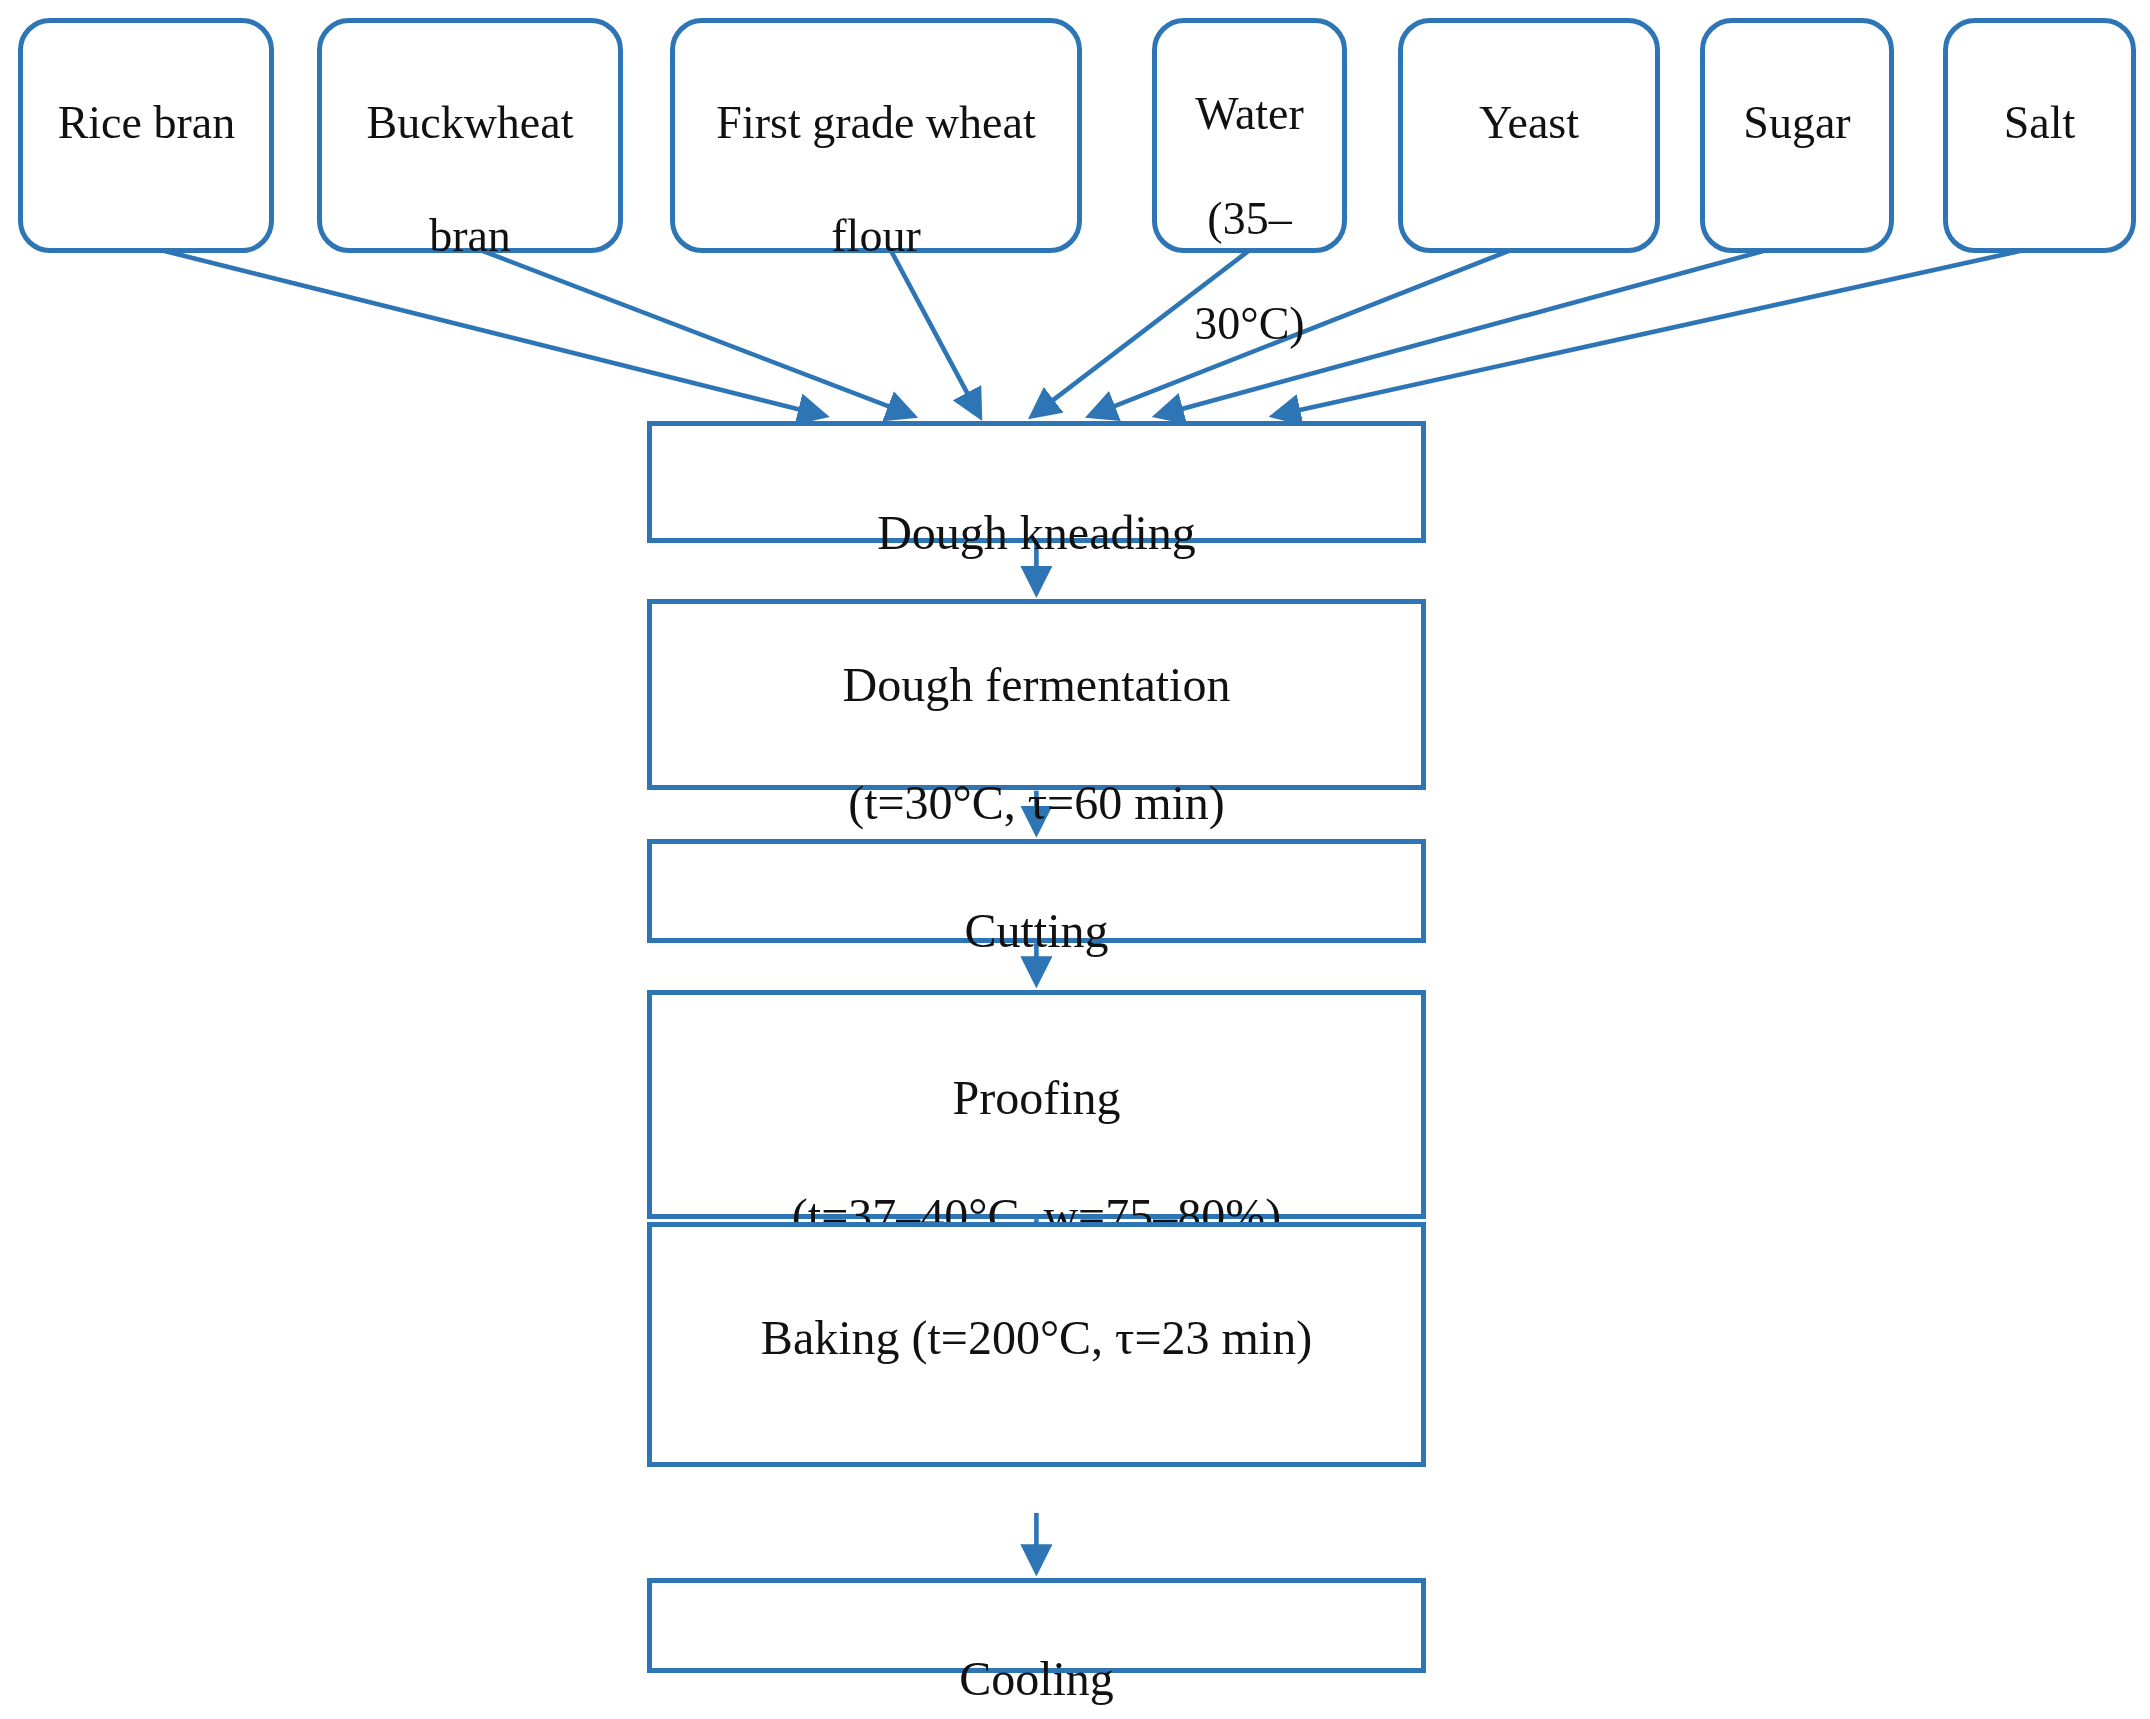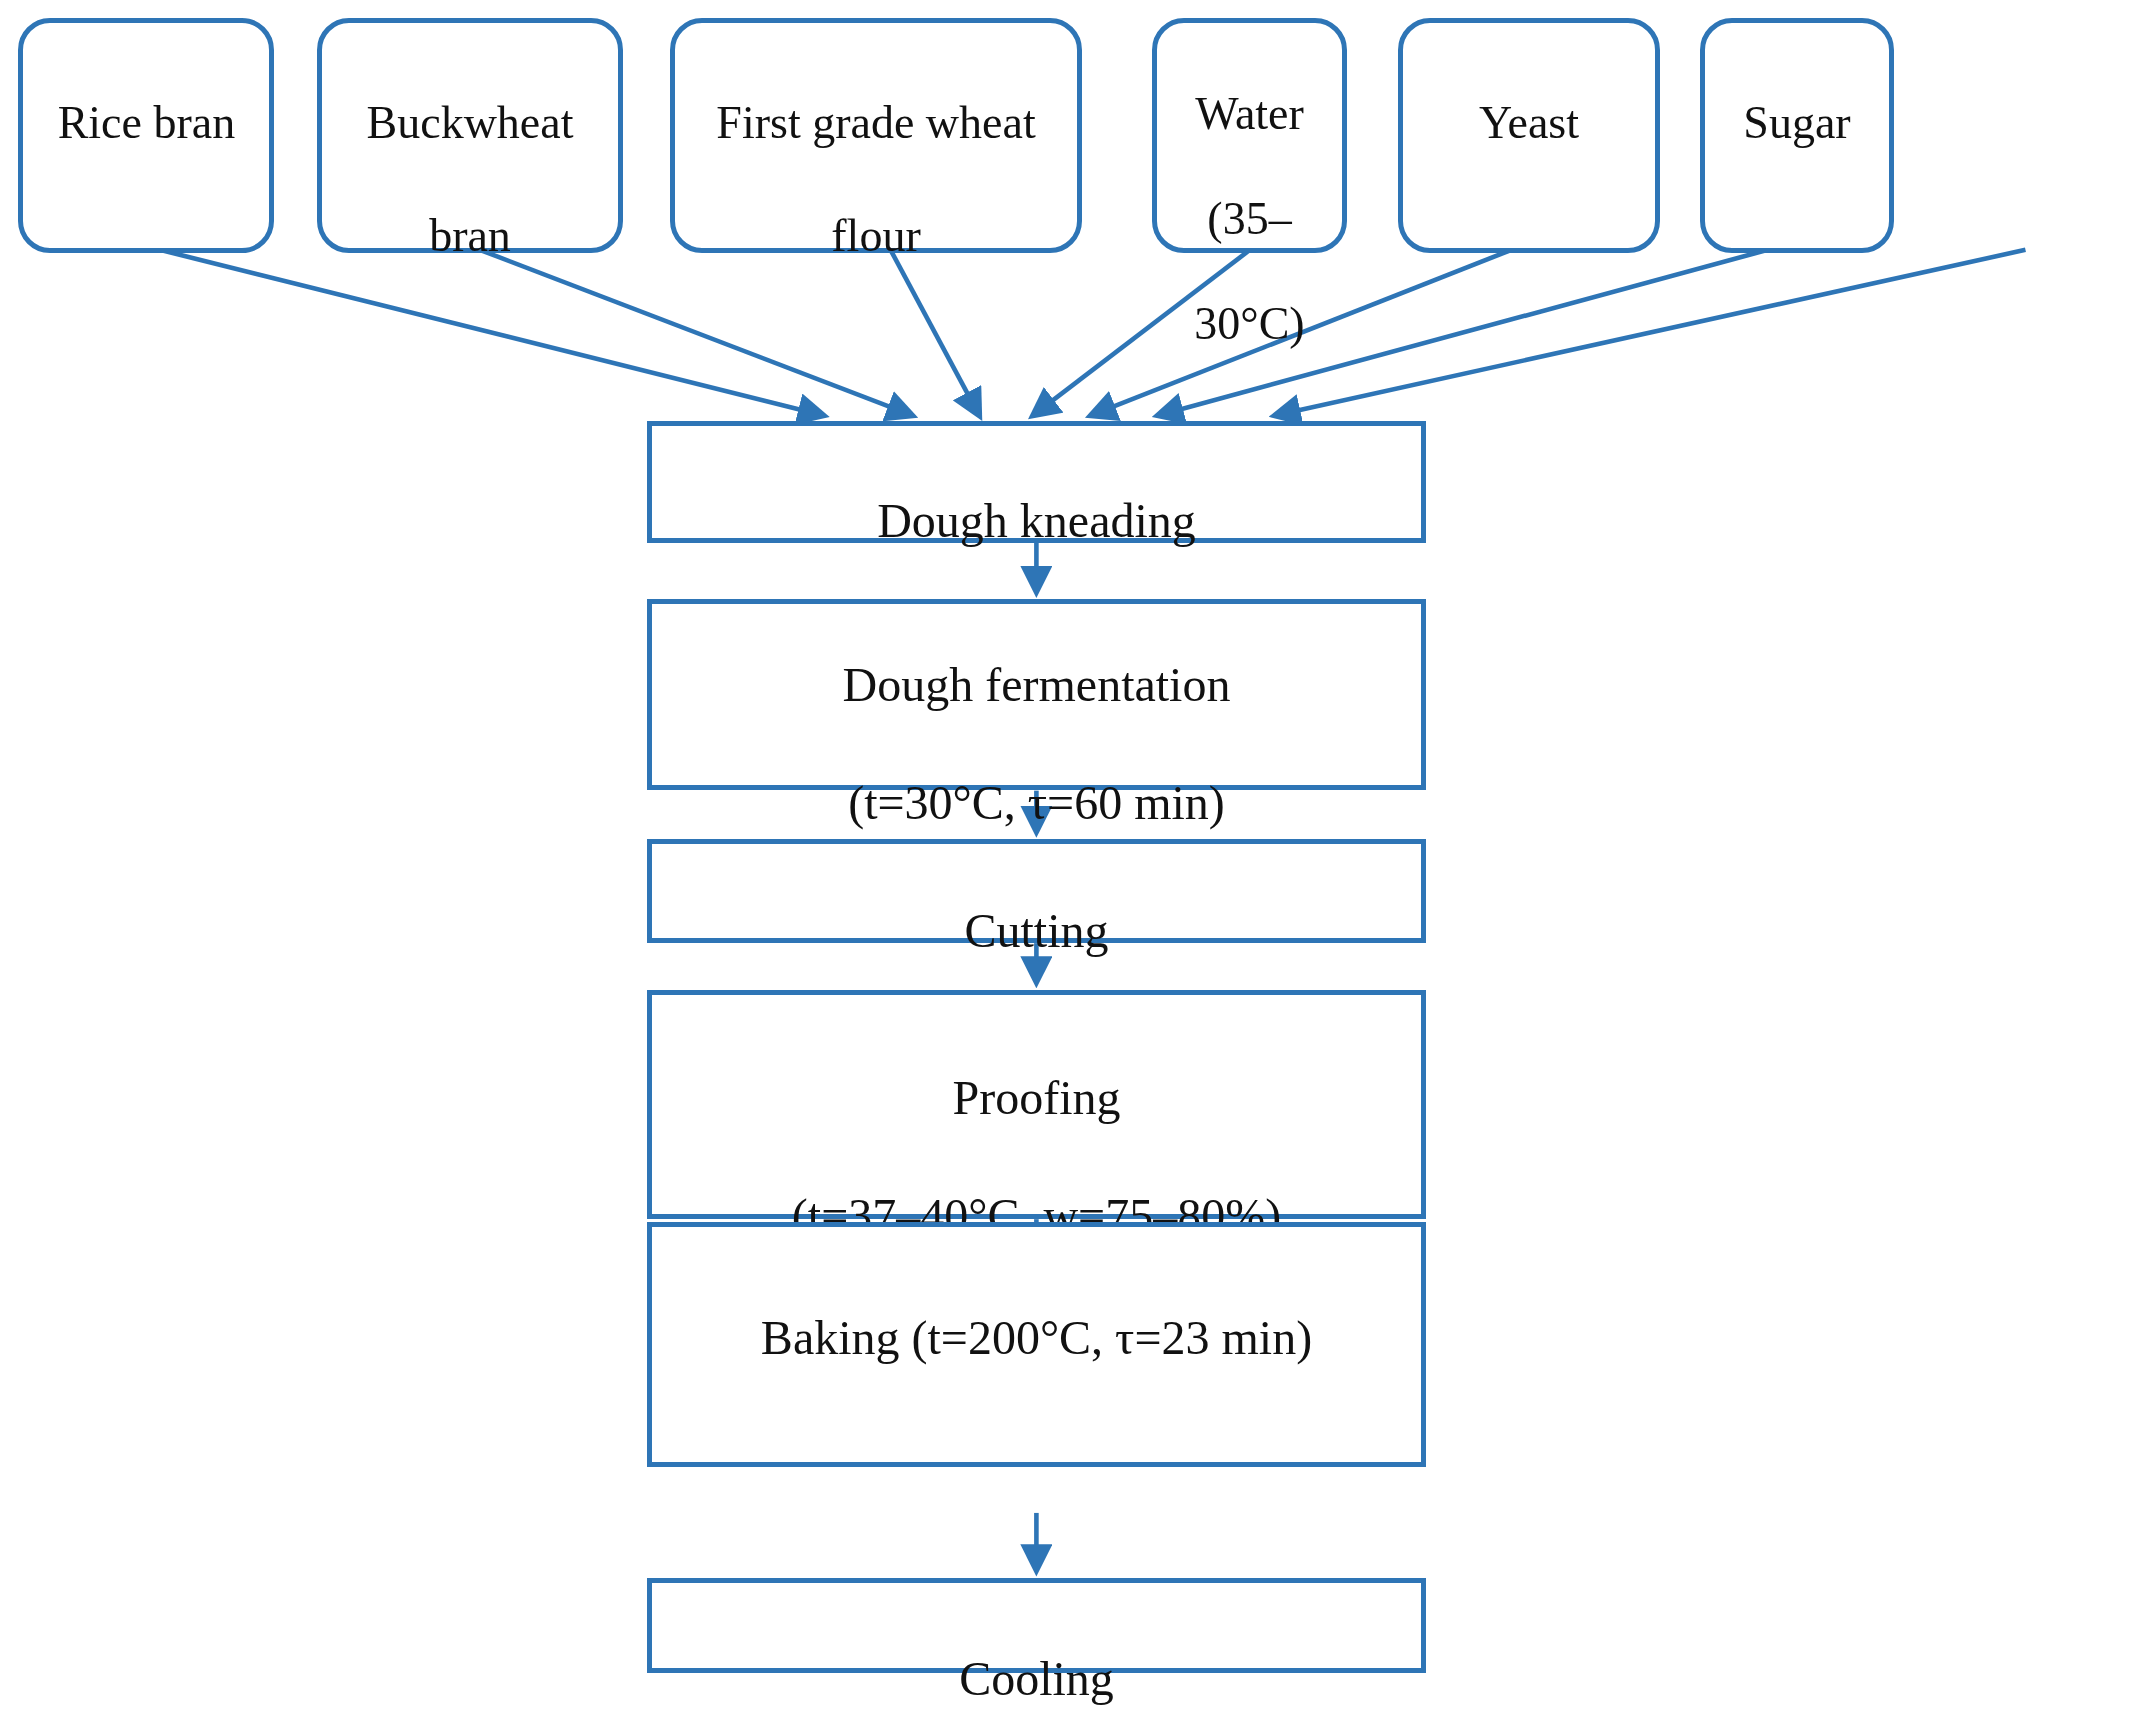--- a/index.html
+++ b/index.html
@@ -99,22 +99,25 @@
   </div>
 
   <div class="box ingredient" style="left:1398px; top:18.4px; width:262px; height:235px;">
     <span class="ln">Yeast</span>
   </div>
 
   <div class="box ingredient" style="left:1700px; top:18.4px; width:194px; height:235px;">
     <span class="ln">Sugar</span>
   </div>
 
+  <div class="box ingredient" style="left:1943px; top:18.4px; width:193px; height:235px;">
+    <span class="ln">Salt</span>
+  </div>
 
-  <div class="box step" style="left:647px; top:421px; width:779px; height:122px; padding-top:16px;">
+  <div class="box step" style="left:647px; top:421px; width:779px; height:122px; padding-top:28px;">
     <span class="ln">Dough kneading</span>
   </div>
 
   <div class="box step" style="left:647px; top:599px; width:779px; height:191px; padding-top:2px;">
     <span class="ln">Dough fermentation</span>
     <span class="ln">(t=30°C, τ=60 min)</span>
   </div>
 
   <div class="box step" style="left:647px; top:839px; width:779px; height:104px; padding-top:8px;">
     <span class="ln">Cutting</span>

